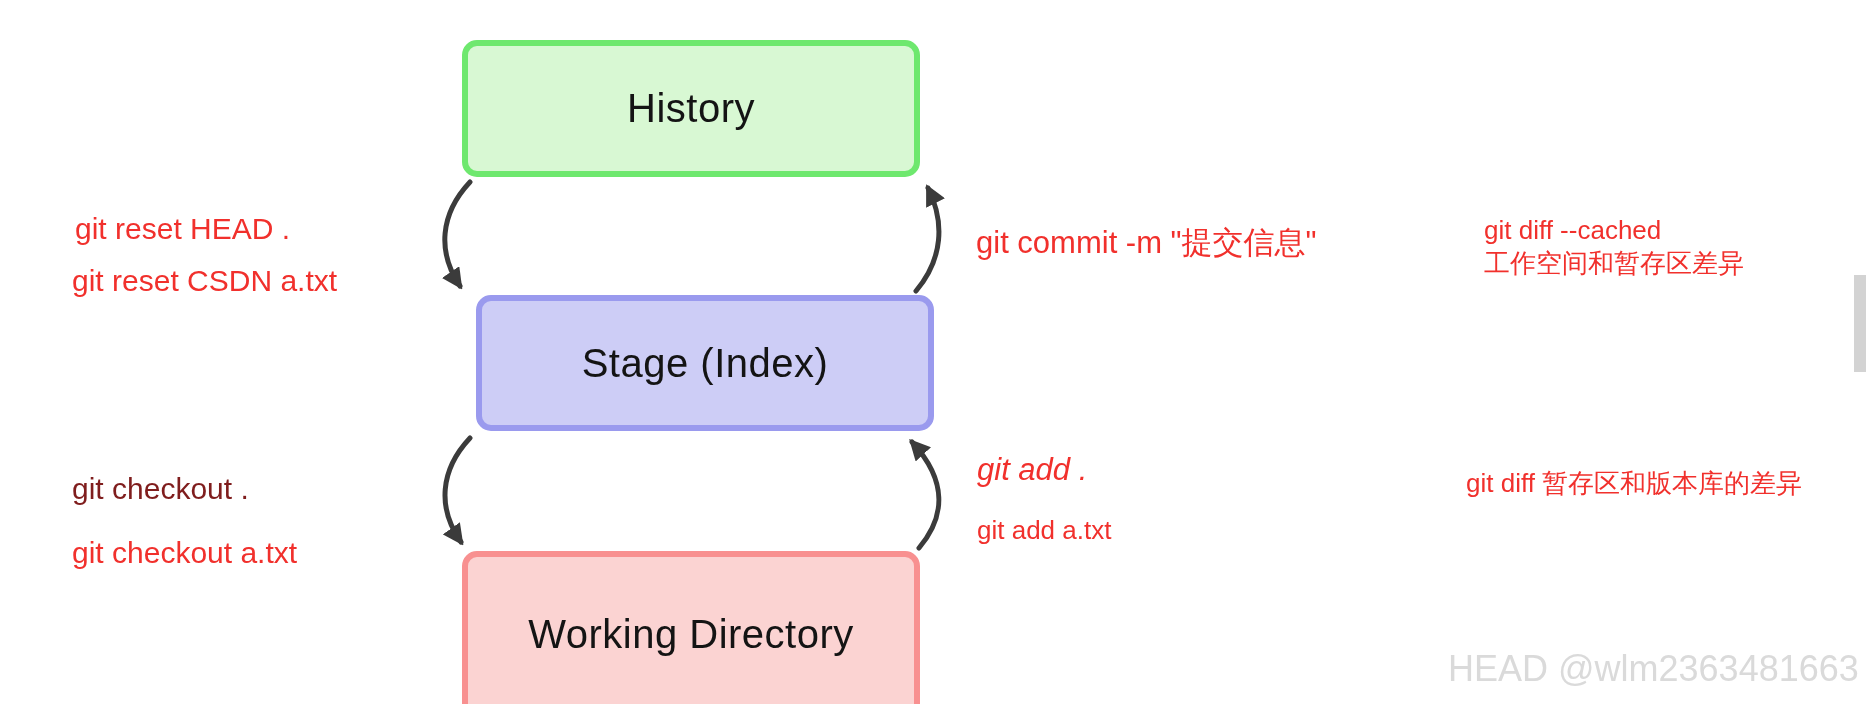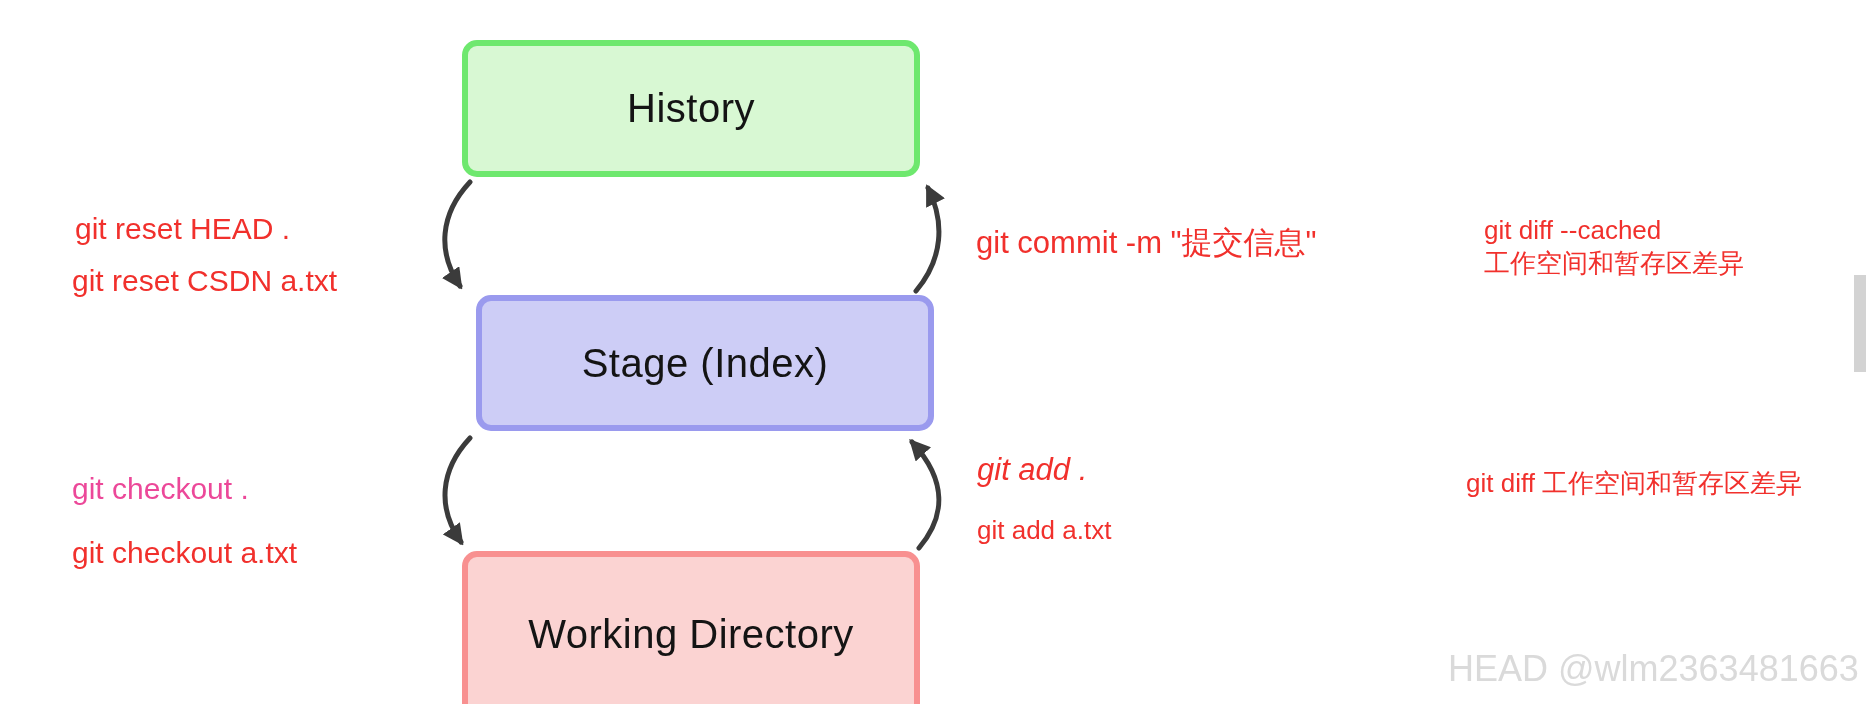--- a/index.html
+++ b/index.html
@@ -64,32 +64,32 @@
     <span>Stage (Index)</span>
   </div>
 
   <div class="box box-working" style="background-color: rgb(251, 211, 210); border-color: rgb(248, 144, 144);">
     <span>Working Directory</span>
   </div>
 
   <div class="cmd lbl-reset1" style="color: rgb(241, 48, 44);">git reset HEAD .</div>
   <div class="cmd lbl-reset2" style="color: rgb(241, 48, 44);">git reset CSDN a.txt</div>
 
-  <div class="cmd lbl-checkout1" style="color: #ec4899;">git checkout .</div>
+  <div class="cmd lbl-checkout1" style="color: #7f1d1d;">git checkout .</div>
   <div class="cmd lbl-checkout2" style="color: rgb(241, 48, 44);">git checkout a.txt</div>
 
   <div class="cmd lbl-commit" style="color: rgb(241, 48, 44);">git commit -m "提交信息"</div>
 
   <div class="cmd lbl-add1" style="color: rgb(241, 48, 44); font-style: italic;">git add .</div>
   <div class="cmd lbl-add2" style="color: rgb(241, 48, 44);">git add a.txt</div>
 
   <div class="cmd lbl-diffcached" style="color: rgb(241, 48, 44);">
     <div>git diff --cached</div>
     <div>工作空间和暂存区差异</div>
   </div>
 
-  <div class="cmd lbl-diffwork" style="color: rgb(241, 48, 44);">git diff 工作空间和暂存区差异</div>
+  <div class="cmd lbl-diffwork" style="color: rgb(241, 48, 44);">git diff 暂存区和版本库的差异</div>
 
   <div class="watermark">HEAD @wlm2363481663</div>
 
   <div class="scrollbar-thumb"></div>
 
 </div>
 
 </body></html>

